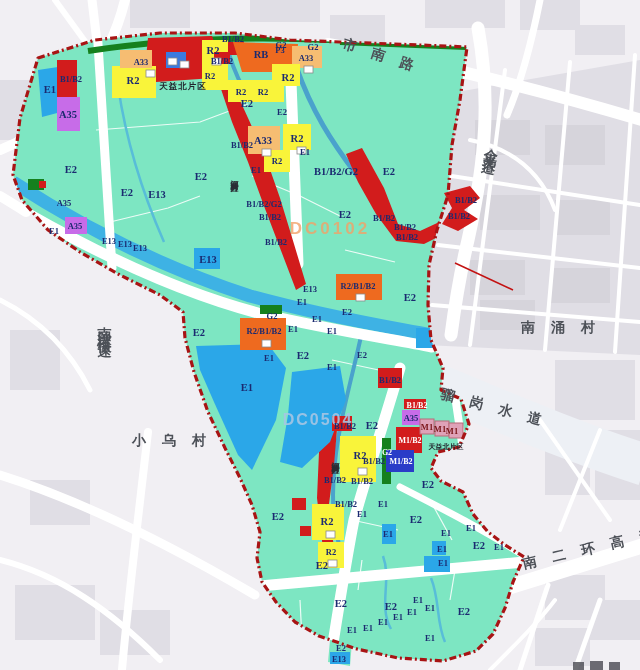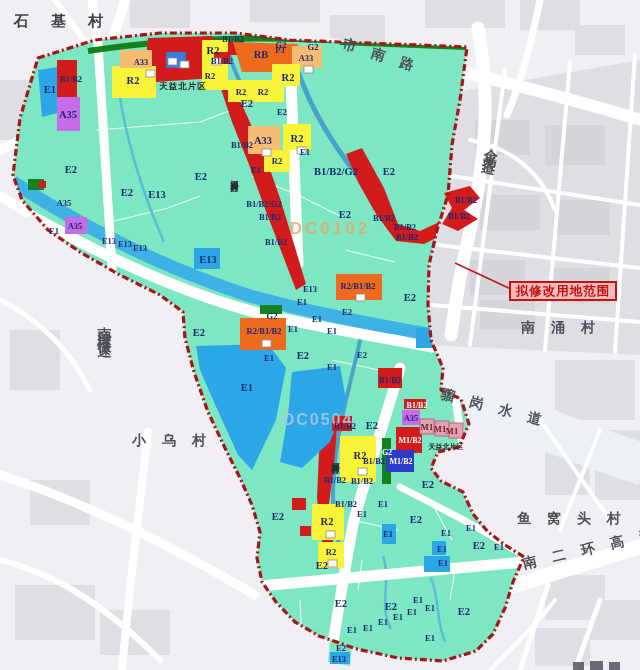--- a/index.html
+++ b/index.html
@@ -221,26 +221,24 @@
           <rect x="590" y="661" width="13" height="9"></rect>
       <rect x="609" y="662" width="11" height="8"></rect>
     </g>
   </g>
 
   <path d="M38,58 L95,40 L160,33 L235,33 L290,40 L340,42 L420,45 L467,47 L460,100 L452,145 L448,195 L437,230 L429,265 L428,305 L431,340 L443,368 L441,390 L461,399 L469,424 L459,447 L438,452 L431,468 L441,481 L463,492 L473,514 L488,532 L505,545 L524,557 L513,582 L505,608 L493,634 L476,651 L443,661 L398,658 L357,649 L319,636 L295,622 L276,602 L262,582 L257,558 L260,532 L252,505 L240,478 L225,448 L208,412 L194,372 L185,338 L183,312 L160,295 L120,275 L80,252 L48,230 L22,200 L13,175 L20,118 Z" fill="none" stroke="#a81414" stroke-width="3.2" stroke-dasharray="7 3 2 3" stroke-linejoin="round"></path>
   <line x1="455" y1="263" x2="513" y2="290" stroke="#c31212" stroke-width="1.5"></line>
 </svg>
 
 <div id="label-layer">
-      <span class="lbl k-place-lg" style="left: 63px; top: 21px;">石 基 村</span>
       <span class="lbl k-place" style="left: 381px; top: 56px; transform: translate(-50%, -50%) rotate(18deg);">市 南 路</span>
       <span class="lbl k-pv" style="left: 493px; top: 146px; transform: translate(-50%, -50%) rotate(10deg);">金光大道</span>
       <span class="lbl k-place" style="left: 561px; top: 328px;">南 涌 村</span>
       <span class="lbl k-place" style="left: 494px; top: 408px; transform: translate(-50%, -50%) rotate(15deg);">骝 岗 水 道</span>
-      <span class="lbl k-place" style="left: 572px; top: 519px;">鱼 窝 头 村</span>
       <span class="lbl k-place" style="left: 591px; top: 549px; transform: translate(-50%, -50%) rotate(-13deg);">南 二 环 高 速</span>
       <span class="lbl k-pv" style="left: 105px; top: 326px;">南沙港快速</span>
       <span class="lbl k-place" style="left: 172px; top: 441px;">小 乌 村</span>
       <span class="lbl k-dist" style="left: 183px; top: 87px;">天益北片区</span>
       <span class="lbl k-dv" style="left: 233px; top: 176px;">滨河旧村片区</span>
       <span class="lbl k-dv" style="left: 334px; top: 458px;">滨河旧村片区</span>
       <span class="lbl k-dist-s" style="left: 446px; top: 447px;">天益北片区</span>
       <span class="lbl k-wmo" style="left: 330px; top: 229px;">DC0102</span>
       <span class="lbl k-wmb" style="left: 318px; top: 420px;">DC0504</span>
       <span class="lbl k-z" style="left: 50px; top: 89px;">E1</span>
@@ -344,14 +342,13 @@
       <span class="lbl k-zs" style="left: 412px; top: 612px;">E1</span>
       <span class="lbl k-zs" style="left: 430px; top: 608px;">E1</span>
       <span class="lbl k-zs" style="left: 398px; top: 617px;">E1</span>
       <span class="lbl k-zs" style="left: 383px; top: 622px;">E1</span>
       <span class="lbl k-zs" style="left: 368px; top: 628px;">E1</span>
       <span class="lbl k-zs" style="left: 352px; top: 630px;">E1</span>
       <span class="lbl k-zs" style="left: 430px; top: 638px;">E1</span>
       <span class="lbl k-zs" style="left: 341px; top: 648px;">E2</span>
       <span class="lbl k-zs" style="left: 339px; top: 659px;">E13</span>
     </div>
-<div id="callout">拟修改用地范围</div>
 </div>
 
 </body></html>

